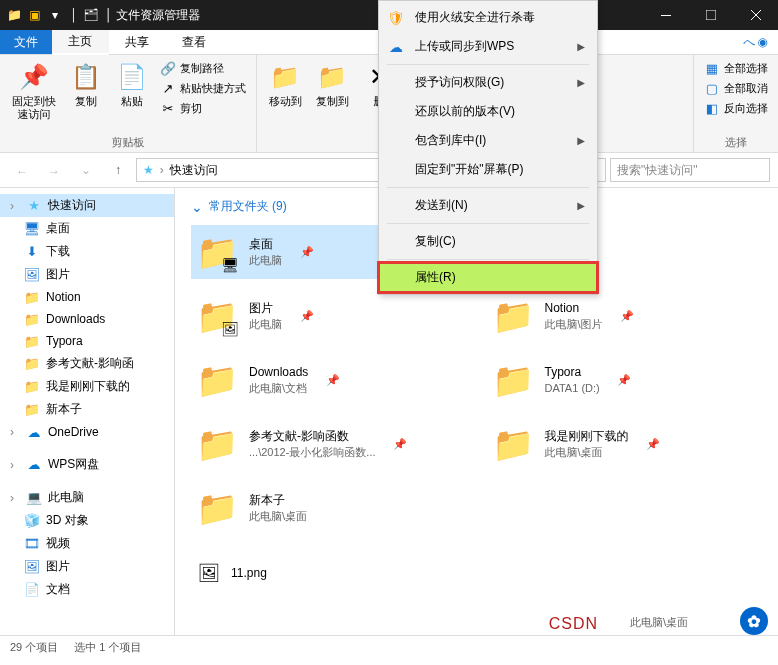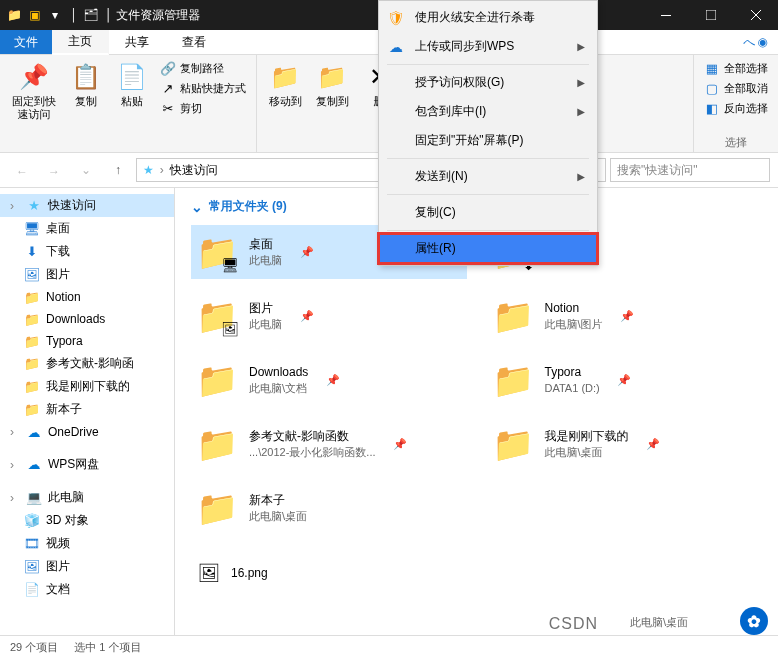--- a/index.html
+++ b/index.html
@@ -38,44 +38,44 @@
 
 .main { display: flex; height: 447px; }
 .sidebar { width: 175px; border-right: 1px solid #ddd; overflow-y: auto; padding: 6px 0; font-size: 12px; }
 .side-item { display: flex; align-items: center; gap: 6px; padding: 3px 10px 3px 24px; cursor: pointer; white-space: nowrap; }
 .side-item.top { padding-left: 10px; font-weight: normal; }
 .side-item.active { background: #cce8ff; }
 .side-item .ico { width: 16px; height: 16px; display: inline-flex; align-items: center; justify-content: center; font-size: 13px; }
 .side-sep { height: 10px; }
 
 .content { flex: 1; overflow-y: auto; padding: 10px 16px; font-size: 12px; }
-.section-header { color: #1976d2; display: flex; align-items: center; gap: 6px; margin-bottom: 10px; cursor: pointer; font-weight: bold; }
+.section-header { color: #1976d2; display: flex; align-items: center; gap: 6px; margin-bottom: 10px; cursor: pointer; }
 .section-header::before { content: "⌄"; font-size: 14px; }
 .tiles { display: grid; grid-template-columns: 1fr 1fr; gap: 10px 20px; margin-bottom: 20px; }
 .tile { display: flex; align-items: center; gap: 10px; padding: 6px; cursor: pointer; }
 .tile.selected { background: #cce8ff; }
 .tile .folder-ico { width: 42px; height: 42px; display: flex; align-items: center; justify-content: center; font-size: 32px; position: relative; }
 .tile .folder-ico .overlay { position: absolute; bottom: 0; right: 0; font-size: 14px; }
 .tile .tile-text { display: flex; flex-direction: column; line-height: 1.4; }
 .tile .tile-text .sub { color: #666; font-size: 11px; }
 .tile .pin { color: #aaa; font-size: 11px; margin-left: 8px; }
 
 .context-menu { position: absolute; top: 0; left: 378px; width: 220px; background: #f2f2f2; border: 1px solid #ccc; box-shadow: 2px 2px 6px rgba(0,0,0,.2); font-size: 12px; z-index: 100; padding: 2px 0; }
 .menu-item { display: flex; align-items: center; padding: 6px 12px 6px 36px; position: relative; cursor: pointer; }
 .menu-item .mi-icon { position: absolute; left: 8px; width: 18px; height: 18px; display: flex; align-items: center; justify-content: center; font-size: 14px; }
 .menu-item .arrow { margin-left: auto; color: #555; font-size: 10px; }
 .menu-sep { height: 1px; background: #ddd; margin: 3px 8px; }
-.menu-item.highlighted { outline: 3px solid #e53935; outline-offset: -1px; background: #3b82f6; }
+.menu-item.highlighted { outline: 3px solid #e53935; outline-offset: -1px; background: #bef264; }
 
 .statusbar { height: 24px; border-top: 1px solid #ddd; display: flex; align-items: center; padding: 0 10px; font-size: 11px; color: #555; gap: 16px; }
 
 .watermark { position: absolute; bottom: 30px; right: 10px; display: flex; align-items: center; gap: 6px; font-size: 16px; color: #0066cc; font-weight: bold; z-index: 50; }
 .watermark .wm-icon { width: 28px; height: 28px; background: #0066cc; border-radius: 50%; display: flex; align-items: center; justify-content: center; color: #fff; font-size: 16px; }
 .watermark .wm-sub { font-size: 9px; color: #888; font-weight: normal; display: block; }
-.csdn { position: absolute; bottom: 32px; right: 180px; color: #737373; font-size: 16px; letter-spacing: 1px; z-index: 49; }
+.csdn { position: absolute; bottom: 32px; right: 180px; color: #b91c1c; font-size: 16px; letter-spacing: 1px; z-index: 49; }
 .extra-path { position: absolute; bottom: 35px; right: 90px; font-size: 11px; color: #666; z-index: 48; }
 
 svg { display: block; }
 </style>
 </head>
 <body>
 
 <div class="titlebar">
   <div class="icons">
     <span>📁</span>
@@ -138,20 +138,21 @@
         <div class="small-btn">
             <span class="ico">↗</span>
             <span>粘贴快捷方式</span>
           </div>
         <div class="small-btn">
             <span class="ico">✂</span>
             <span>剪切</span>
           </div>
       </div>
     </div>
+    <div class="group-label">剪贴板</div>
   </div>
 
   <div class="ribbon-group">
     <div class="group-content">
       <div class="big-btn">
         <span class="ico">📁</span>
         <span>移动到</span>
       </div>
       <div class="big-btn">
         <span class="ico">📁</span>
@@ -388,21 +389,21 @@
           </div>
           <div class="tile-text">
             <span>新本子</span>
             <span class="sub">此电脑\桌面</span>
           </div>
         </div>
       </div>
     <div id="recent">
         <div class="tile" style="grid-column: 1 / -1;">
           <div class="folder-ico" style="width:24px;height:24px;font-size:18px">🖼</div>
-          <span>16.png</span>
+          <span>11.png</span>
         </div>
       </div>
   </div>
 </div>
 
 <div class="statusbar">
   <span>29 个项目</span>
   <span>选中 1 个项目</span>
 </div>
 
@@ -419,20 +420,23 @@
       </span>
       <span>上传或同步到WPS</span>
       <span class="arrow">▶</span>
     </div>
     <div class="menu-sep"></div>
     <div class="menu-item">
       <span>授予访问权限(G)</span>
       <span class="arrow">▶</span>
     </div>
     <div class="menu-item">
+      <span>还原以前的版本(V)</span>
+    </div>
+    <div class="menu-item">
       <span>包含到库中(I)</span>
       <span class="arrow">▶</span>
     </div>
     <div class="menu-item">
       <span>固定到"开始"屏幕(P)</span>
     </div>
     <div class="menu-sep"></div>
     <div class="menu-item">
       <span>发送到(N)</span>
       <span class="arrow">▶</span>

